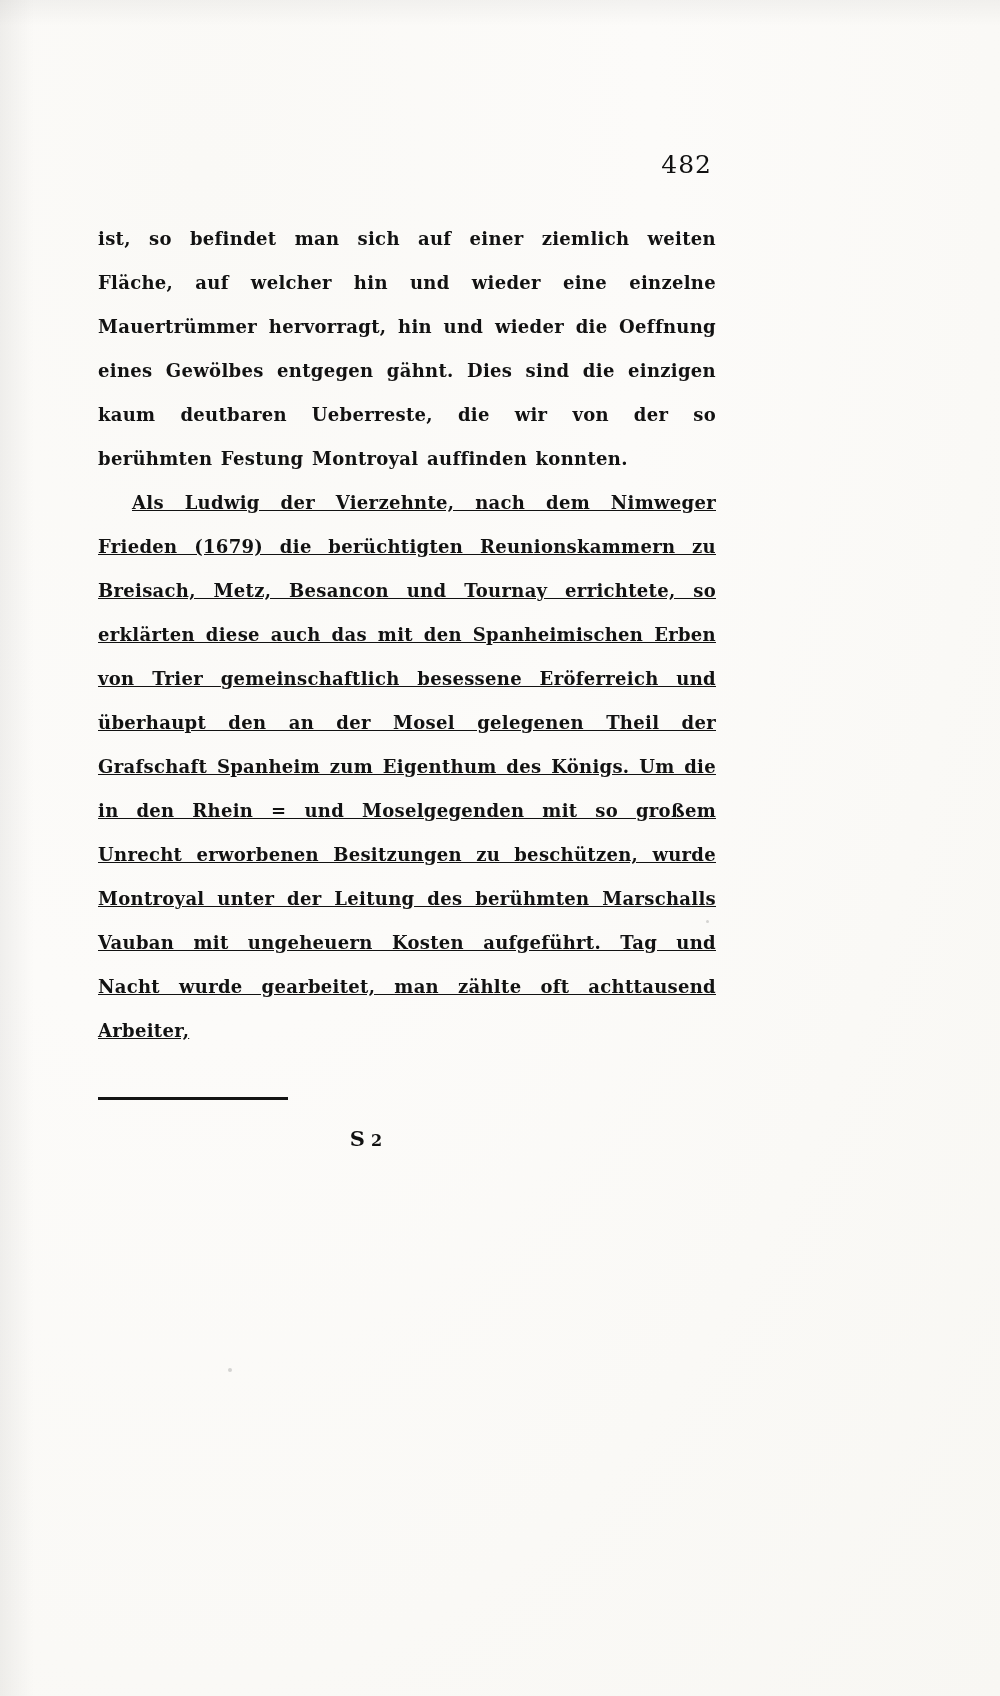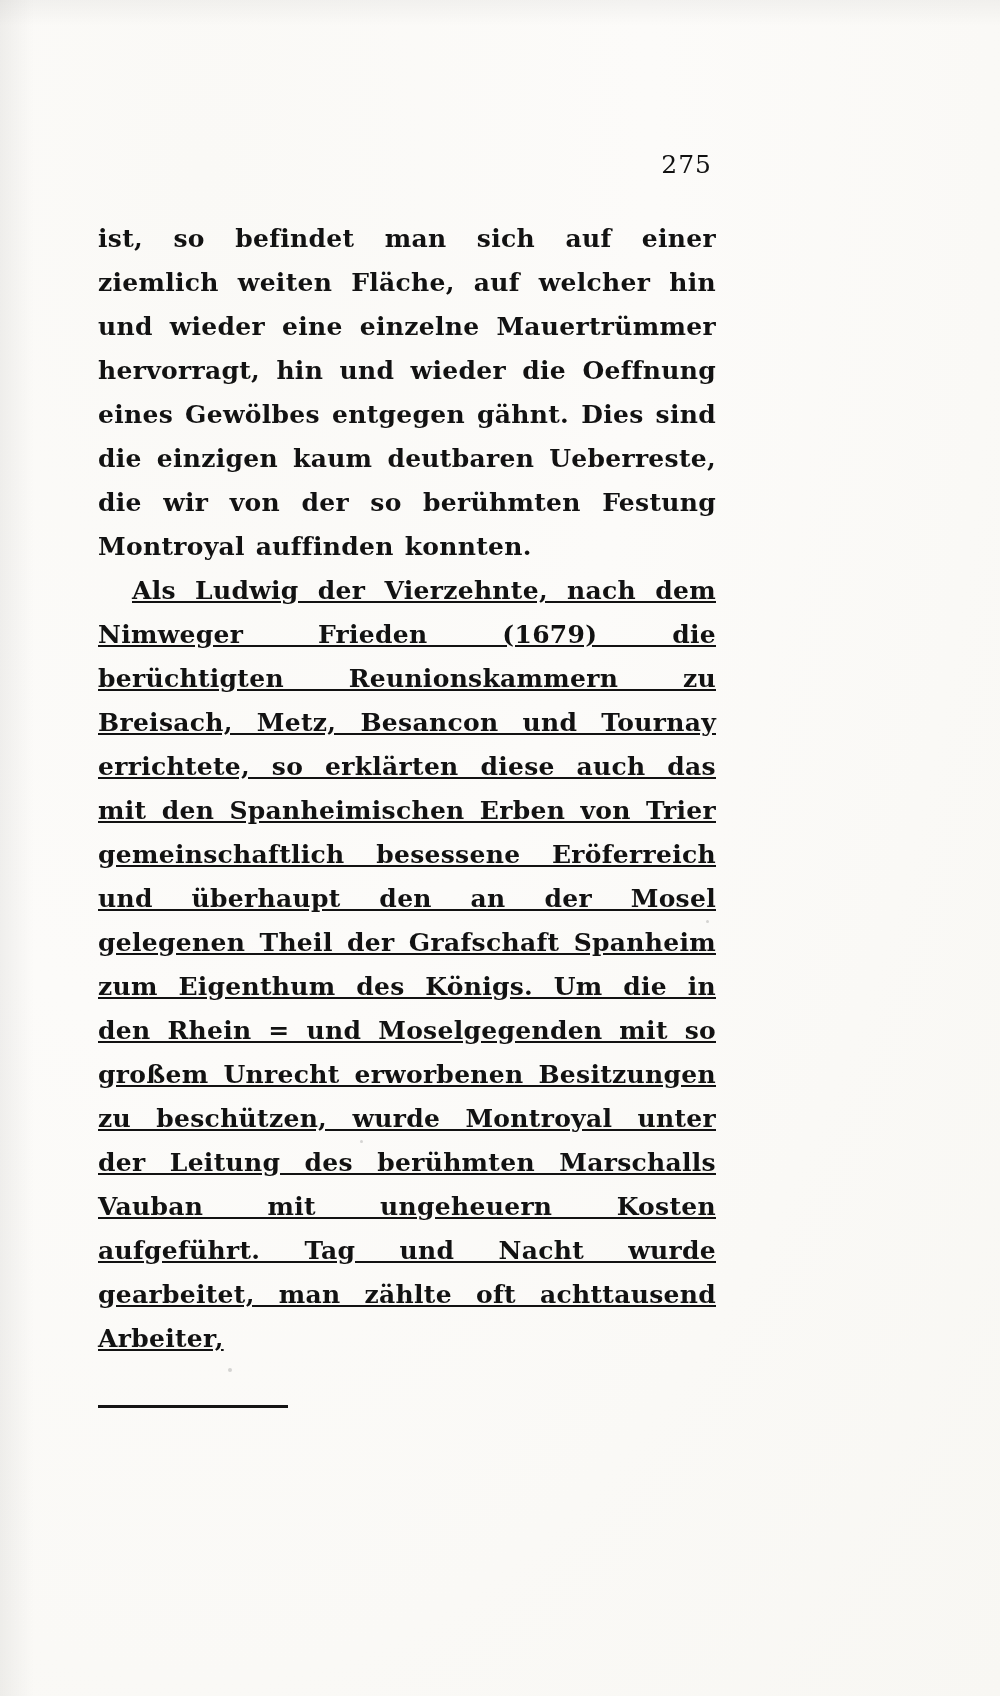--- a/index.html
+++ b/index.html
@@ -50,21 +50,21 @@
     font-family: "DejaVu Serif", serif;
     font-size: 25px;
     letter-spacing: 1px;
     color: #111;
     margin: 0 0 38px 0;
     padding-right: 4px;
   }
 
   .body-text {
     font-family: "DejaVu Serif", serif;
-    font-size: 25px;
+    font-size: 18px;
     line-height: 44px;
     text-align: justify;
     text-align-last: left;
     color: #121212;
     letter-spacing: 0.3px;
     word-spacing: 2px;
     font-weight: 600;
   }
   .body-text p {
     margin: 0;
@@ -120,24 +120,27 @@
 <div class="page"></div>
 <div class="scan-shadow-left"></div>
 <div class="scan-shadow-top"></div>
 
 <div class="speckle" style="left:360px; top:1140px; width:3px; height:3px;"></div>
 <div class="speckle" style="left:228px; top:1368px; width:4px; height:4px;"></div>
 <div class="speckle" style="left:706px; top:920px; width:3px; height:3px;"></div>
 
 <div class="content">
 
-  <div class="folio">275</div>
+  <div class="folio">482</div>
 
   <div class="body-text">
     <p>ist, so befindet man sich auf einer ziemlich weiten Fläche, auf welcher hin und wieder eine einzelne Mauertrümmer hervorragt, hin und wieder die Oeffnung eines Gewölbes entgegen gähnt. Dies sind die einzigen kaum deutbaren Ueberreste, die wir von der so berühmten Festung Montroyal auffinden konnten.</p>
     <p>Als Ludwig der Vierzehnte, nach dem Nimweger Frieden (1679) die berüchtigten Reunionskammern zu Breisach, Metz, Besancon und Tournay errichtete, so erklärten diese auch das mit den Spanheimischen Erben von Trier gemeinschaftlich besessene Eröferreich und überhaupt den an der Mosel gelegenen Theil der Grafschaft Spanheim zum Eigenthum des Königs. Um die in den Rhein = und Moselgegenden mit so großem Unrecht erworbenen Besitzungen zu beschützen, wurde Montroyal unter der Leitung des berühmten Marschalls Vauban mit ungeheuern Kosten aufgeführt. Tag und Nacht wurde gearbeitet, man zählte oft achttausend Arbeiter,</p>
   </div>
 
   <div class="rule"></div>
 
 
+  <div class="signature">
+    <span>S</span><span class="sig-num">2</span>
+  </div>
 
 </div>
 
 </body></html>

